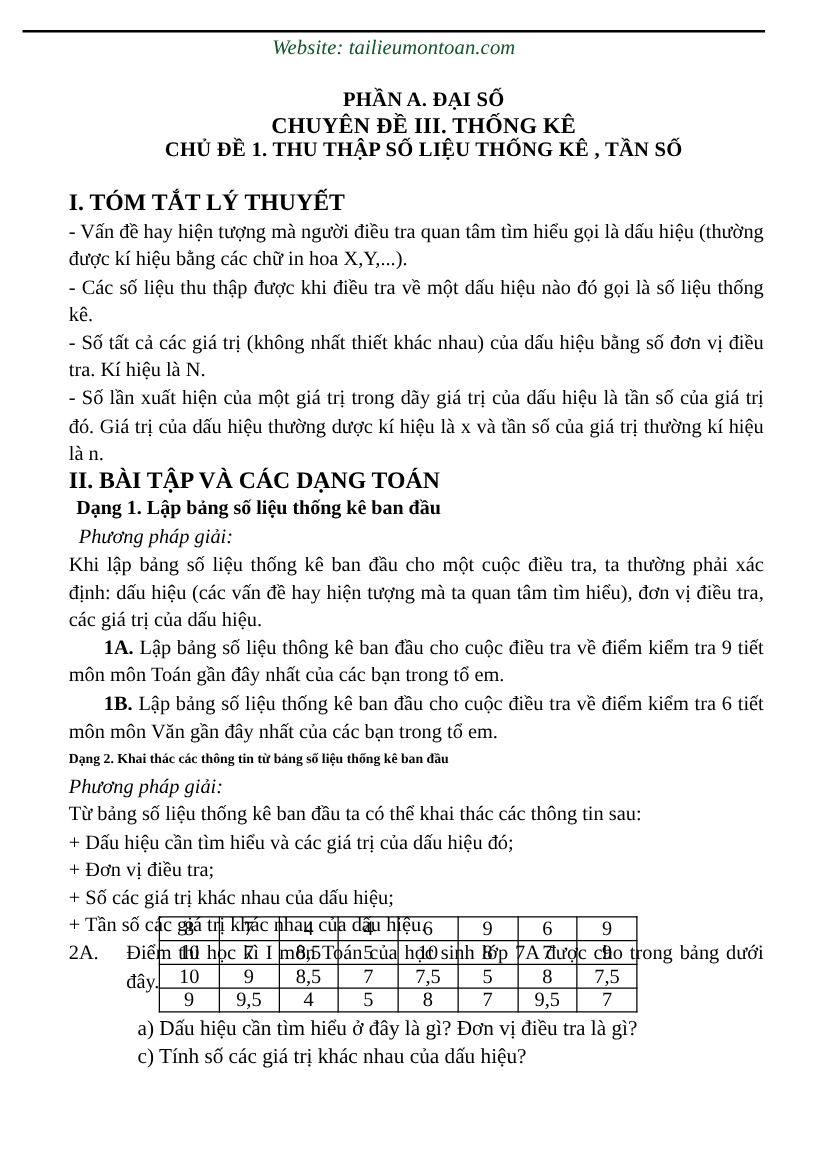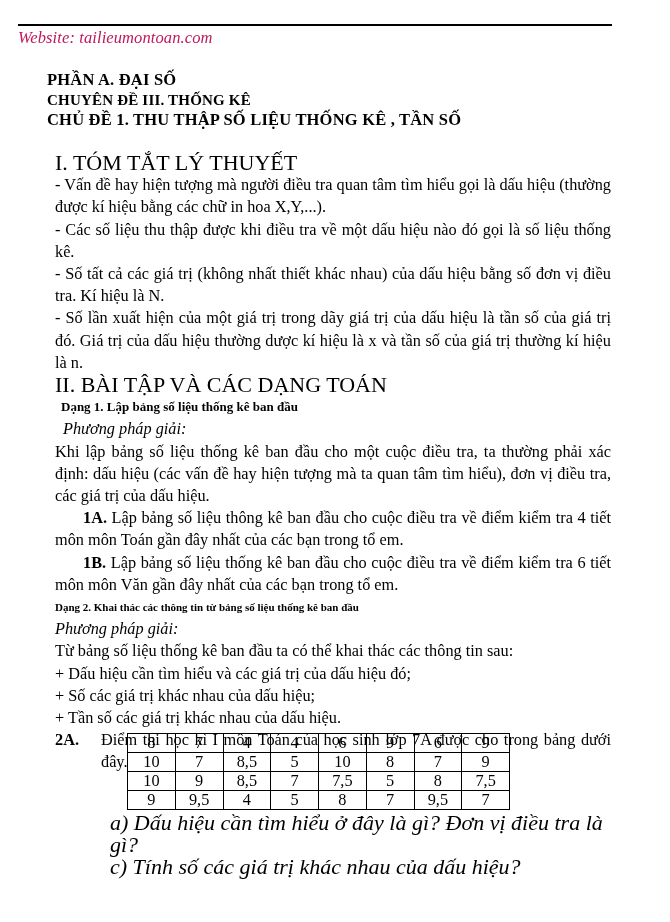--- a/index.html
+++ b/index.html
@@ -29,64 +29,64 @@
     top: 24px;
     width: 594px;
     height: 0;
     border-top: 2px solid #000000;
   }
   .website-line {
     position: absolute;
     left: 18px;
     top: 28px;
     width: 594px;
-    text-align: left;
+    text-align: center;
     font-style: italic;
     font-size: 16.5px;
-    color: #be185d;
+    color: #14532d;
     letter-spacing: 0.1px;
   }
 
   
   .title-block {
     position: absolute;
-    left: 47px;
+    left: 59px;
     top: 70px;
     width: 560px;
-    text-align: left;
+    text-align: center;
     font-weight: bold;
     line-height: 20px;
   }
   .title-1 { font-size: 16.5px; letter-spacing: 0.2px; }
-  .title-2 { font-size: 15px; letter-spacing: 0.2px; }
+  .title-2 { font-size: 18px; letter-spacing: 0.2px; }
   .title-3 { font-size: 16.5px; letter-spacing: 0.2px; }
 
   
   .content {
     position: absolute;
     left: 55px;
     top: 152px;
     width: 556px;
     font-size: 16.3px;
     line-height: 22.2px;
   }
   .content p {
     margin: 0;
     text-align: justify;
     text-justify: inter-word;
   }
   .content p.nojust { text-align: left; }
   .h-sec {
-    font-weight: normal;
-    font-size: 22px;
+    font-weight: bold;
+    font-size: 19px;
     text-align: left;
   }
   .h-dang {
     font-weight: bold;
-    font-size: 13px;
+    font-size: 16px;
     text-align: left;
     padding-left: 6px;
   }
   .h-dang2 {
     font-weight: bold;
     font-size: 11px;
     text-align: left;
   }
   .ital {
     font-style: italic;
@@ -94,21 +94,21 @@
   }
   .ital-ind { padding-left: 8px; }
   .lbl { font-weight: bold; margin-left: 28px; }
 
   
   .ex-row {
     display: flex;
     align-items: flex-start;
   }
   .ex-label {
-    font-weight: bold;
+    font-weight: normal;
     width: 46px;
     flex: 0 0 46px;
   }
   .ex-body {
     flex: 1 1 auto;
     text-align: justify;
   }
 
   
   .table-wrap {
@@ -131,23 +131,22 @@
     line-height: 18px;
     padding: 0;
   }
 
   
   .questions {
     position: absolute;
     left: 110px;
     top: 812px;
     width: 500px;
-    font-size: 22px;
+    font-size: 17px;
     line-height: 22.2px;
-    font-style: italic;
   }
   .questions p { margin: 0; }
 </style>
 </head>
 <body>
 
 <div class="page">
 
   <div class="header-rule"></div>
 
@@ -165,28 +164,29 @@
     <p>- Vấn đề hay hiện tượng mà người điều tra quan tâm tìm hiểu gọi là dấu hiệu (thường được kí hiệu bằng các chữ in hoa X,Y,...).</p>
     <p>- Các số liệu thu thập được khi điều tra về một dấu hiệu nào đó gọi là số liệu thống kê.</p>
     <p>- Số tất cả các giá trị (không nhất thiết khác nhau) của dấu hiệu bằng số đơn vị điều tra. Kí hiệu là N.</p>
     <p>- Số lần xuất hiện của một giá trị trong dãy giá trị của dấu hiệu là tần số của giá trị đó. Giá trị của dấu hiệu thường dược kí hiệu là x và tần số của giá trị thường kí hiệu là n.</p>
 
     <p class="h-sec">II. BÀI TẬP VÀ CÁC DẠNG TOÁN</p>
     <p class="h-dang">Dạng 1. Lập bảng số liệu thống kê ban đầu</p>
     <p class="ital ital-ind">Phương pháp giải:</p>
     <p>Khi lập bảng số liệu thống kê ban đầu cho một cuộc điều tra, ta thường phải xác định: dấu hiệu (các vấn đề hay hiện tượng mà ta quan tâm tìm hiểu), đơn vị điều tra, các giá trị của dấu hiệu.</p>
 
-    <p><span class="lbl">1A.</span> <span>Lập bảng số liệu thông kê ban đầu cho cuộc điều tra về điểm kiểm tra 4 tiết môn môn Toán gần đây nhất của các bạn trong tổ em.</span></p>
+    <p><span class="lbl">1A.</span> <span>Lập bảng số liệu thông kê ban đầu cho cuộc điều tra về điểm kiểm tra 9 tiết môn môn Toán gần đây nhất của các bạn trong tổ em.</span></p>
 
     <p><span class="lbl">1B.</span> <span>Lập bảng số liệu thống kê ban đầu cho cuộc điều tra về điểm kiểm tra 6 tiết môn môn Văn gần đây nhất của các bạn trong tổ em.</span></p>
 
     <p class="h-dang2">Dạng 2. Khai thác các thông tin từ bảng số liệu thống kê ban đầu</p>
     <p class="ital">Phương pháp giải:</p>
     <p class="nojust">Từ bảng số liệu thống kê ban đầu ta có thể khai thác các thông tin sau:</p>
     <p class="nojust">+ Dấu hiệu cần tìm hiểu và các giá trị của dấu hiệu đó;</p>
+    <p class="nojust">+ Đơn vị điều tra;</p>
     <p class="nojust">+ Số các giá trị khác nhau của dấu hiệu;</p>
     <p class="nojust">+ Tần số các giá trị khác nhau của dấu hiệu.</p>
 
     <div class="ex-row">
       <div class="ex-label">2A.</div>
       <div class="ex-body">Điểm thi học kì I môn Toán của học sinh lớp 7A được cho trong bảng dưới đây.</div>
     </div>
 
   </div>
 

